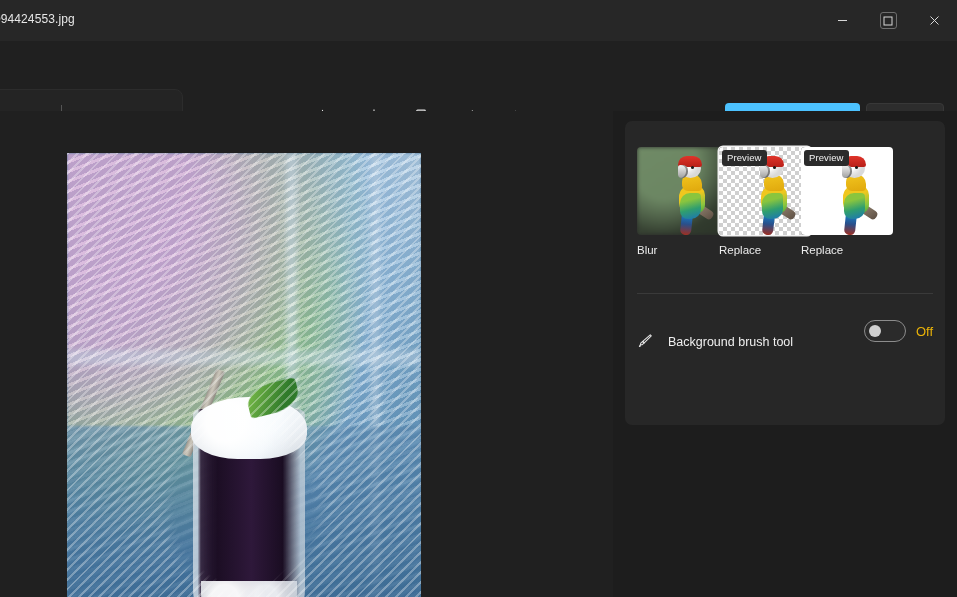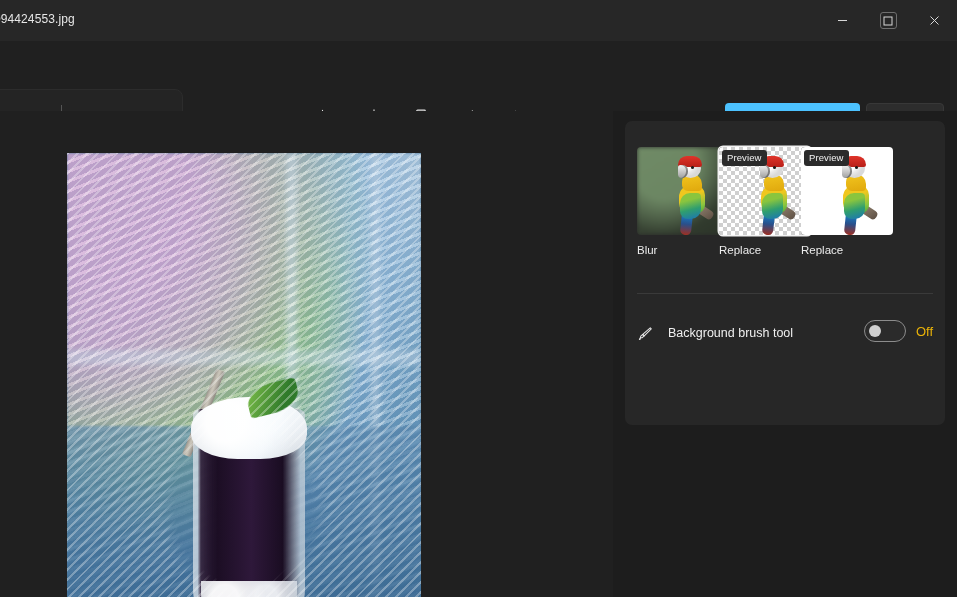--- a/index.html
+++ b/index.html
@@ -382,21 +382,21 @@
 
   .divider {
     position: absolute; left: 12px; top: 172px;
     width: 296px; height: 1px;
     background: #3a3a3a;
   }
 
   .brush-row {
     position: absolute; left: 12px; top: 196px;
     width: 296px; height: 32px;
-    display: flex; align-items: center;
+    display: flex; align-items: flex-end;
   }
   .brush-icon { width: 22px; color: #e6e6e6; display: flex; align-items: center; }
   .brush-label {
     margin-left: 9px;
     font-size: 12.5px; color: #f0f0f0;
   }
   .toggle-wrap {
     position: absolute; right: 0; top: 3px;
     display: flex; align-items: center; gap: 10px;
   }

